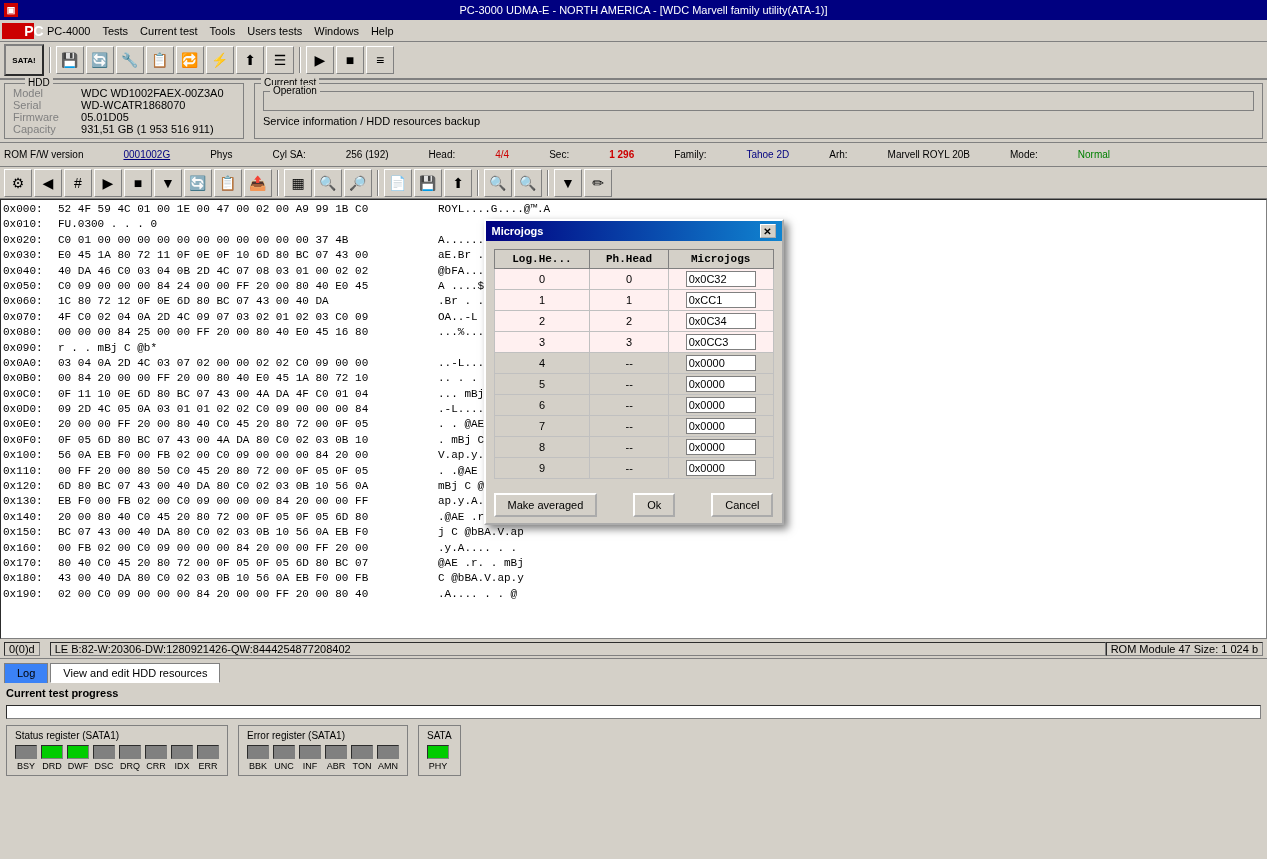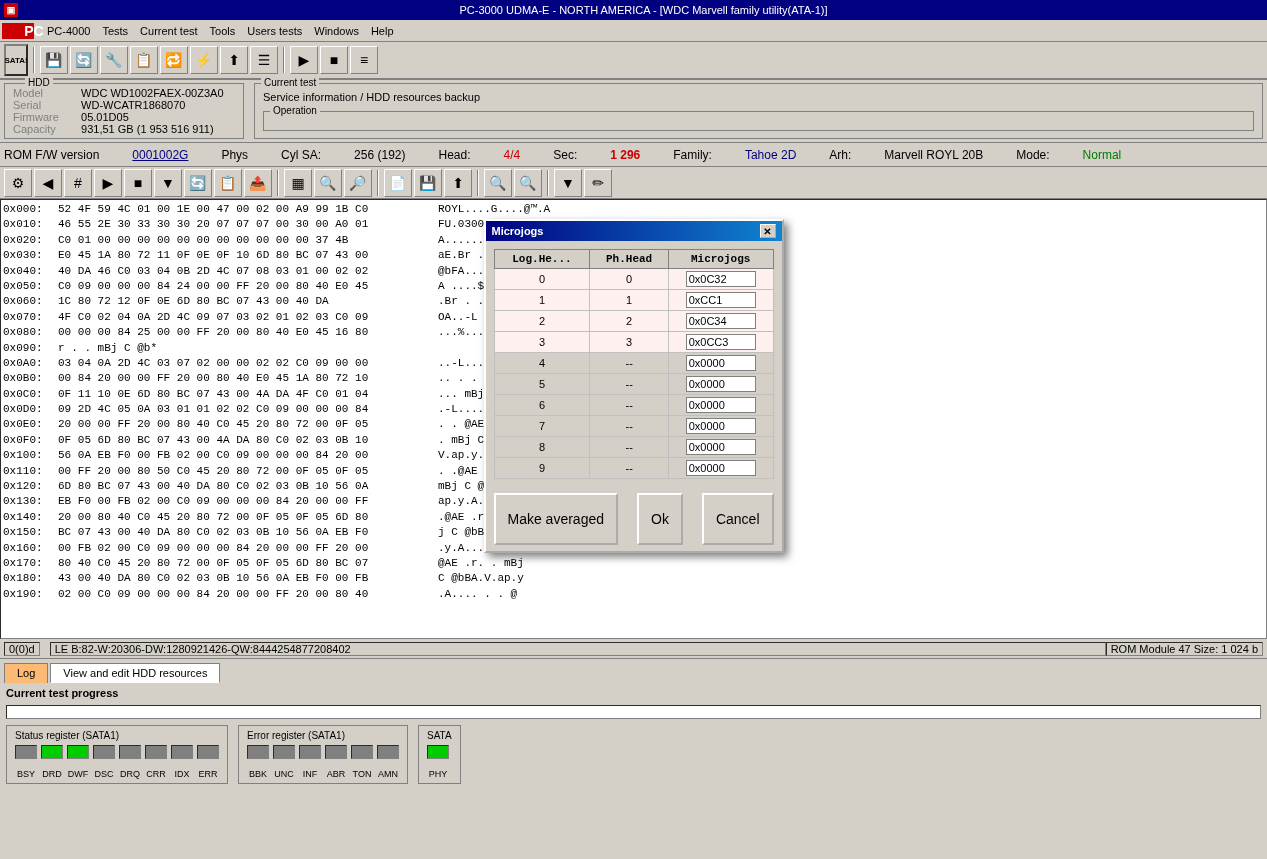--- a/index.html
+++ b/index.html
@@ -12,24 +12,24 @@
     
     
     #menu-bar { background: #d4d0c8; border-bottom: 1px solid #808080; display: flex; align-items: center; padding: 2px; height: 22px; }
     #menu-bar .menu-logo { width: 16px; height: 16px; background: #c00; color: white; font-size: 14px; font-weight: bold; display: flex; align-items: center; justify-content: center; margin-right: 7px; padding-left: 32px; }
     #menu-bar .menu-item { padding: 2px 6px; cursor: pointer; font-size: 11px; }
     
     
     #toolbar { background: #d4d0c8; border-bottom: 2px solid #808080; display: flex; align-items: center; padding: 2px 4px; height: 38px; gap: 2px; }
     .tb-btn { width: 28px; height: 28px; background: #d4d0c8; border: 1px solid #808080; border-top-color: #fff; border-left-color: #fff; display: flex; align-items: center; justify-content: center; cursor: pointer; font-size: 14px; }
     .tb-separator { width: 2px; height: 26px; background: #808080; margin: 0 3px; border-right: 1px solid #fff; }
-    .sata-btn { width: 24px; height: 32px; background: #d4d0c8; border: 2px outset #808080; display: flex; flex-direction: column; align-items: center; justify-content: center; font-size: 9px; font-weight: bold; }
-    
-    
-    #status-bar { background: #d4d0c8; border-bottom: 1px solid #808080; padding: 2px 4px; font-size: 12px; display: flex; gap: 25px; align-items: center; height: 24px; }
+    .sata-btn { width: 40px; height: 32px; background: #d4d0c8; border: 2px outset #808080; display: flex; flex-direction: column; align-items: center; justify-content: center; font-size: 9px; font-weight: bold; }
+    
+    
+    #status-bar { background: #d4d0c8; border-bottom: 1px solid #808080; padding: 2px 4px; font-size: 10px; display: flex; gap: 32px; align-items: center; height: 24px; }
     #status-bar span { margin-right: 8px; }
     #status-bar .highlight { color: #000080; text-decoration: underline; cursor: pointer; }
     
     
     #secondary-toolbar { background: #d4d0c8; border-bottom: 1px solid #808080; display: flex; align-items: center; padding: 2px 4px; height: 32px; gap: 2px; }
     
     
     #main-content { display: flex; height: calc(859px - 285px); position: relative; }
     
     
@@ -45,40 +45,40 @@
     #dialog-title-bar { background: linear-gradient(to right, #000080, #1084d0); color: #fff; padding: 3px 6px; display: flex; justify-content: space-between; align-items: center; font-size: 11px; font-weight: bold; }
     #dialog-close-btn { width: 16px; height: 14px; background: #d4d0c8; border: 1px outset #fff; display: flex; align-items: center; justify-content: center; cursor: pointer; font-size: 10px; color: #000; font-weight: bold; }
     #dialog-body { padding: 8px; }
     #microjogs-table { width: 100%; border-collapse: collapse; font-size: 11px; }
     #microjogs-table th { background: #d4d0c8; padding: 3px 6px; text-align: center; border: 1px solid #808080; font-weight: bold; font-family: Liberation Mono, monospace; }
     #microjogs-table td { padding: 2px 4px; text-align: center; border: 1px solid #c0c0c0; }
     #microjogs-table input { width: 70px; border: 1px solid #808080; background: #fff; font-size: 11px; padding: 1px 2px; }
     .row-selected { background: #fff0f0; }
     .row-selected td { border: 1px solid #ff0000; }
     #dialog-buttons { display: flex; justify-content: space-between; padding: 6px 8px; gap: 4px; }
-    .dialog-btn { padding: 16px 12px; background: #d4d0c8; border: 2px outset #fff; cursor: pointer; font-size: 14px; }
+    .dialog-btn { padding: 4px 12px; background: #d4d0c8; border: 2px outset #fff; cursor: pointer; font-size: 11px; }
     #status-line { background: #d4d0c8; border-bottom: 1px solid #808080; display: flex; padding: 2px 4px; font-size: 11px; height: 20px; align-items: center; }
     #status-left { flex: 0 0 auto; margin-right: 10px; background: #d4d0c8; border: 1px inset #808080; padding: 0 4px; }
     #status-center { flex: 1; border: 1px inset #808080; padding: 0 4px; overflow: hidden; white-space: nowrap; }
     #status-right { flex: 0 0 auto; border: 1px inset #808080; padding: 0 4px; }
     
     #tabs-bar { display: flex; padding: 4px 4px 0; gap: 2px; }
-    .tab-item { padding: 3px 12px; background: #fdba74; border: 1px solid #808080; border-bottom: none; cursor: pointer; font-size: 11px; }
+    .tab-item { padding: 3px 12px; background: #3b82f6; border: 1px solid #808080; border-bottom: none; cursor: pointer; font-size: 11px; }
     .tab-item.active { background: #fff; border-bottom: 1px solid #fff; z-index: 1; }
     
     #test-progress-label { padding: 4px 6px; font-size: 11px; font-weight: bold; }
     #progress-bar-area { padding: 2px 6px; }
     #progress-bar { height: 14px; background: #fff; border: 1px inset #808080; width: 100%; }
     
     
     #register-panels { display: flex; padding: 4px 6px; gap: 10px; align-items: flex-start; }
     .reg-panel { border: 1px solid #808080; padding: 4px 8px; background: #d4d0c8; }
     .reg-panel-title { font-size: 10px; margin-bottom: 4px; }
     .reg-indicators { display: flex; gap: 4px; align-items: center; }
-    .reg-item { display: flex; flex-direction: column; align-items: center; gap: 10px; }
+    .reg-item { display: flex; flex-direction: column; align-items: center; gap: 2px; }
     .reg-light { width: 22px; height: 14px; border: 1px inset #808080; }
     .reg-light.off { background: #808080; }
     .reg-light.on { background: #00cc00; }
     .reg-label { font-size: 9px; }
     
     .sata-panel { border: 1px solid #808080; padding: 4px 8px; }
   </style>
 </head>
 <body>
 
@@ -134,24 +134,24 @@
       <span>05.01D05</span>
     </div>
     <div>
       <span style="color:#808080;width:65px;display:inline-block;">Capacity</span>
       <span>931,51 GB (1 953 516 911)</span>
     </div>
   </div>
 
   <div style="border:1px solid #808080; padding:3px 8px; position:relative; flex:1;">
     <span style="position:absolute;top:-7px;left:6px;background:#d4d0c8;padding:0 3px;font-size:10px;">Current test</span>
-    <div style="padding:4px 0;">Service information / HDD resources backup</div>
     <div style="border:1px solid #808080; padding:3px 8px; position:relative; margin-top:4px; height:20px;">
       <span style="position:absolute;top:-7px;left:6px;background:#d4d0c8;padding:0 3px;font-size:10px;">Operation</span>
     </div>
+    <div style="padding:4px 0;">Service information / HDD resources backup</div>
   </div>
 </div>
 
 <div id="status-bar">
   <span>ROM F/W version</span>
   <span class="highlight">0001002G</span>
   <span>Phys</span>
   <span>Cyl SA:</span>
   <span>256 (192)</span>
   <span>Head:</span>
@@ -196,21 +196,20 @@
 
   <div id="hex-view" style="height:100%; overflow-y:auto;">
     <div id="hex-rows-container">
         <div class="hex-row">
           <span class="hex-addr">0x000:</span>
           <span class="hex-bytes"> 52 4F 59 4C 01 00 1E 00 47 00 02 00 A9 99 1B C0 </span>
           <span class="hex-ascii">ROYL....G....@™.A</span>
         </div>
         <div class="hex-row">
           <span class="hex-addr">0x010:</span>
-          <span class="hex-bytes"> 46 55 2E 30 33 30 30 20 07 07 07 00 30 00 A0 01 </span>
           <span class="hex-ascii">FU.0300 . . . 0</span>
         </div>
         <div class="hex-row">
           <span class="hex-addr">0x020:</span>
           <span class="hex-bytes"> C0 01 00 00 00 00 00 00 00 00 00 00 00 37 4B </span>
           <span class="hex-ascii">A.............7</span>
         </div>
         <div class="hex-row">
           <span class="hex-addr">0x030:</span>
           <span class="hex-bytes"> E0 45 1A 80 72 11 0F 0E 0F 10 6D 80 BC 07 43 00 </span>

